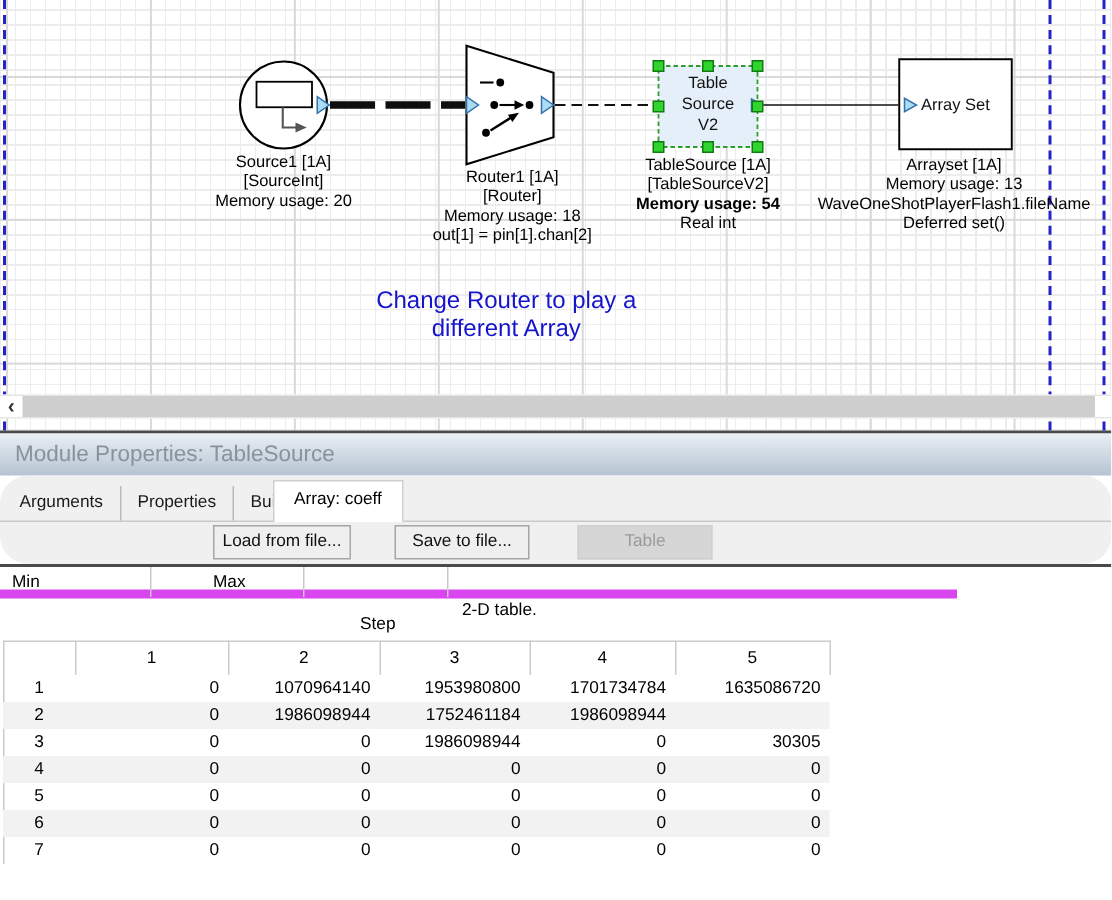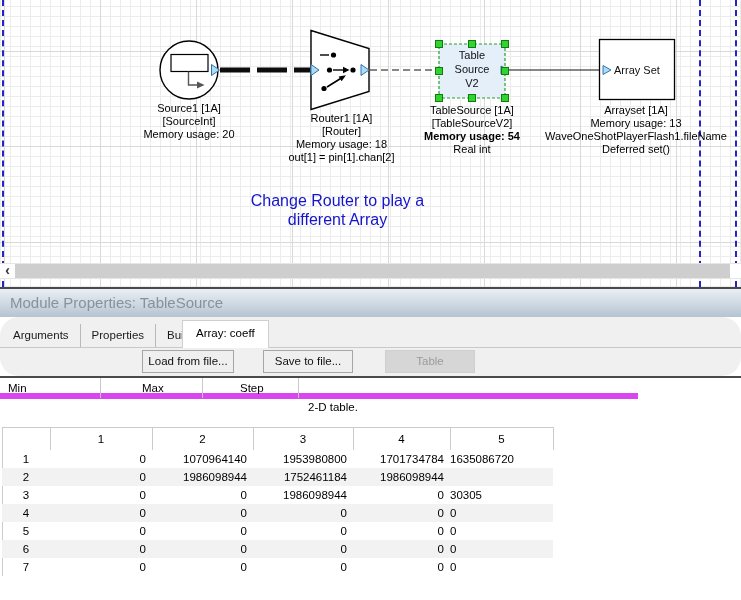--- a/index.html
+++ b/index.html
@@ -45,40 +45,40 @@
   .btn{position:absolute;top:33px;height:23px;background:#efefef;border:1px solid #a6a6a6;
        font-size:11.5px;text-align:center;line-height:21px;box-sizing:border-box;color:#111;}
   .btn-load{left:142px;width:92px;}
   .btn-save{left:263px;width:90px;}
   .btn-apply{left:385px;width:90px;background:#d6d6d6;border:1px solid #cfcfcf;color:#9b9b9b;}
 
   .lower{position:absolute;left:0;top:378px;width:741px;height:222px;background:#fff;}
   .range-hdr{position:absolute;left:0;top:0;width:638px;height:21px;background:#fff;
              border-bottom:6px solid #d946ef;box-sizing:border-box;}
   .range-label{position:absolute;top:4px;font-size:11.5px;color:#000;}
-  .rl-min{left:8px;} .rl-max{left:142px;} .rl-step{left:240px;}
+  .rl-min{left:8px;} .rl-max{left:142px;} .rl-step{left:240px;margin-top:28px;}
   .vsep{position:absolute;width:1px;background:#c9c9c9;}
   .rs1{left:100px;top:0;height:20px;} .rs2{left:202px;top:0;height:20px;} .rs3{left:298px;top:0;height:20px;}
   .caption{position:absolute;left:308px;top:23px;font-size:11.5px;color:#000;}
 
   .tbl-topline{position:absolute;left:2px;top:49px;width:552px;height:1px;background:#cbcbcb;}
   .tbl-leftline{position:absolute;left:2px;top:49px;width:1px;height:149px;background:#cbcbcb;}
   .hsep{position:absolute;top:49px;height:23px;width:1px;background:#cbcbcb;}
   .hs0{left:50px;} .hs1{left:152px;} .hs2{left:253px;} .hs3{left:353px;} .hs4{left:450px;} .hs5{left:553px;}
   .tbl-hdr-row{position:absolute;left:2px;top:50px;width:551px;height:22px;font-size:11.5px;}
   .tbl-hdr-row .cc{line-height:22px;height:22px;}
   .grid-row{position:absolute;left:2px;width:551px;height:18px;font-size:11.5px;color:#000;}
   .stripe{background:#f2f2f2;}
   .cc{position:absolute;top:0;height:18px;line-height:18px;box-sizing:border-box;}
   .cc0{left:0;width:48px;text-align:center;}
   .cc1{left:48px;width:102px;text-align:right;padding-right:6px;}
   .cc2{left:150px;width:101px;text-align:right;padding-right:6px;}
   .cc3{left:251px;width:100px;text-align:right;padding-right:6px;}
   .cc4{left:351px;width:97px;text-align:right;padding-right:6px;}
-  .cc5{left:448px;width:103px;text-align:left;padding-right:6px;}
+  .cc5{left:448px;width:103px;text-align:right;padding-right:6px;}
   .hc{text-align:center;padding-right:0;}
   .r0{top:72px;} .r1{top:90px;} .r2{top:108px;} .r3{top:126px;} .r4{top:144px;} .r5{top:162px;} .r6{top:180px;}
 </style>
 </head>
 <body>
 
 <div class="screen">
 
   <div class="canvas">
     <svg class="diagram" width="741" height="287" viewBox="0 0 741 287">

